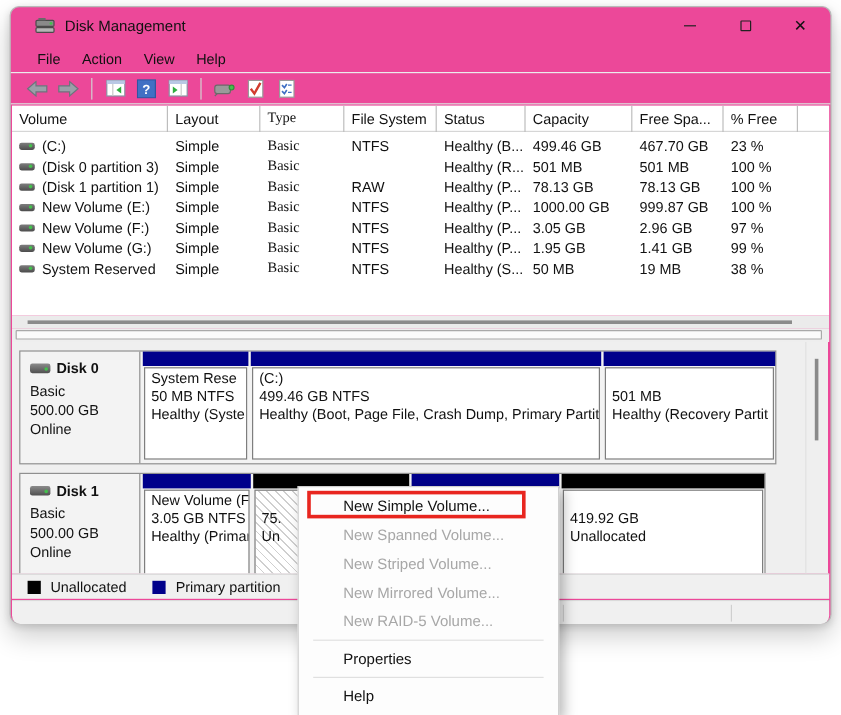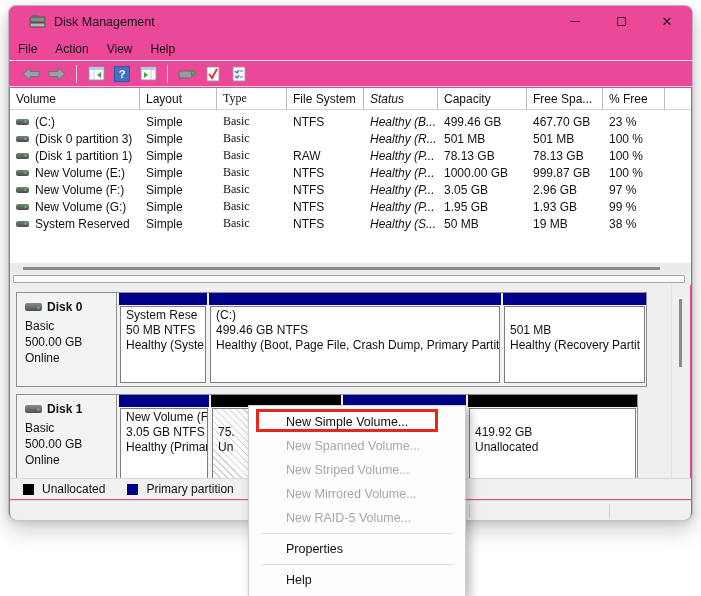--- a/index.html
+++ b/index.html
@@ -15,37 +15,37 @@
   .titlebar { position:absolute; top:0; left:0; right:0; height:31px; display:flex; align-items:center; }
   .title-icon { margin-left:20px; width:17px; height:15px; }
   .title-text { margin-left:8px; font-size:12.5px; }
   .caption-btns { position:absolute; right:2px; top:0; height:31px; display:flex; }
   .cap-btn { width:46px; height:31px; display:flex; align-items:center; justify-content:center; cursor:default; }
   .min-glyph { width:10px; height:1px; background:#222; }
   .max-glyph { width:9px; height:9px; border:1.2px solid #222; border-radius:1px; }
   .close-glyph { font-size:13px; line-height:1; }
 
   
-  .menubar { position:absolute; top:31px; left:0; right:0; height:23px; display:flex; align-items:center; }
+  .menubar { position:absolute; top:31px; left:0; right:0; height:23px; display:flex; align-items:center; padding-left:13px; }
   .menu-item { padding:3px 9px; }
 
   
   .toolbar { position:absolute; top:54px; left:0; right:0; height:27px; display:flex; align-items:center;
              padding-left:12px; border-top:1px solid #ececec; border-bottom:1px solid #dcdcdc; gap:6px; }
   .tb-icon { width:20px; height:18px; display:flex; align-items:center; justify-content:center; }
   .tb-sep { width:1px; height:18px; background:#d2d2d2; margin:0 3px; }
 
   
   .volume-list { position:absolute; top:82px; left:1px; right:1px; height:175px; background:#fff; }
   .vrow { display:flex; height:17px; align-items:center; }
   .vheader { height:22px; border-bottom:1px solid #d6d6d6; margin-bottom:3px; }
   .vheader .cell { height:22px; display:flex; align-items:center; border-right:1px solid #bdbdbd; }
   .cell { padding-left:6px; overflow:hidden; white-space:nowrap; flex-shrink:0; }
   .c0{width:130px;} .c1{width:77px;} .c2{width:70px;font-family:Liberation Serif, serif;} .c3{width:77px;}
-  .c4{width:74px;font-style:italic;} .c5{width:89px;} .c6{width:76px;} .c7{width:62px;}
+  .c4{width:74px;} .c5{width:89px;} .c6{width:76px;} .c7{width:62px;}
   .vcell0 { display:flex; align-items:center; gap:6px; }
   .vol-icon { width:13px; height:6px; background:linear-gradient(#7d7d7d,#4c4c4c); border-radius:2px; position:relative; flex-shrink:0; }
   .vol-icon::after { content:""; position:absolute; right:2px; top:1.5px; width:3px; height:3px; border-radius:50%; background:#43c04c; }
 
   
   .splitter { position:absolute; top:257px; left:1px; right:1px; height:11px; background:#ebebeb; }
   .splitter-grip { position:absolute; top:4px; left:13px; width:637px; height:3px; background:#8b8b8b; }
   .hscroll { position:absolute; top:268px; left:1px; right:1px; height:11px; background:#eeeeee; }
   .hscroll-thumb { position:absolute; left:3px; top:1px; width:672px; height:8px; background:#fbfbfb; border:1px solid #a9a9a9; border-radius:1px; }
 
@@ -263,21 +263,21 @@
     <div class="vrow">
       <div class="cell c0 vcell0">
           <span class="vol-icon"></span>
           <span>New Volume (G:)</span>
         </div>
       <div class="cell c1">Simple</div>
       <div class="cell c2">Basic</div>
       <div class="cell c3">NTFS</div>
       <div class="cell c4">Healthy (P...</div>
       <div class="cell c5">1.95 GB</div>
-      <div class="cell c6">1.93 GB</div>
+      <div class="cell c6">1.41 GB</div>
       <div class="cell c7">99 %</div>
     </div>
     <div class="vrow">
       <div class="cell c0 vcell0">
           <span class="vol-icon"></span>
           <span>System Reserved</span>
         </div>
       <div class="cell c1">Simple</div>
       <div class="cell c2">Basic</div>
       <div class="cell c3">NTFS</div>

